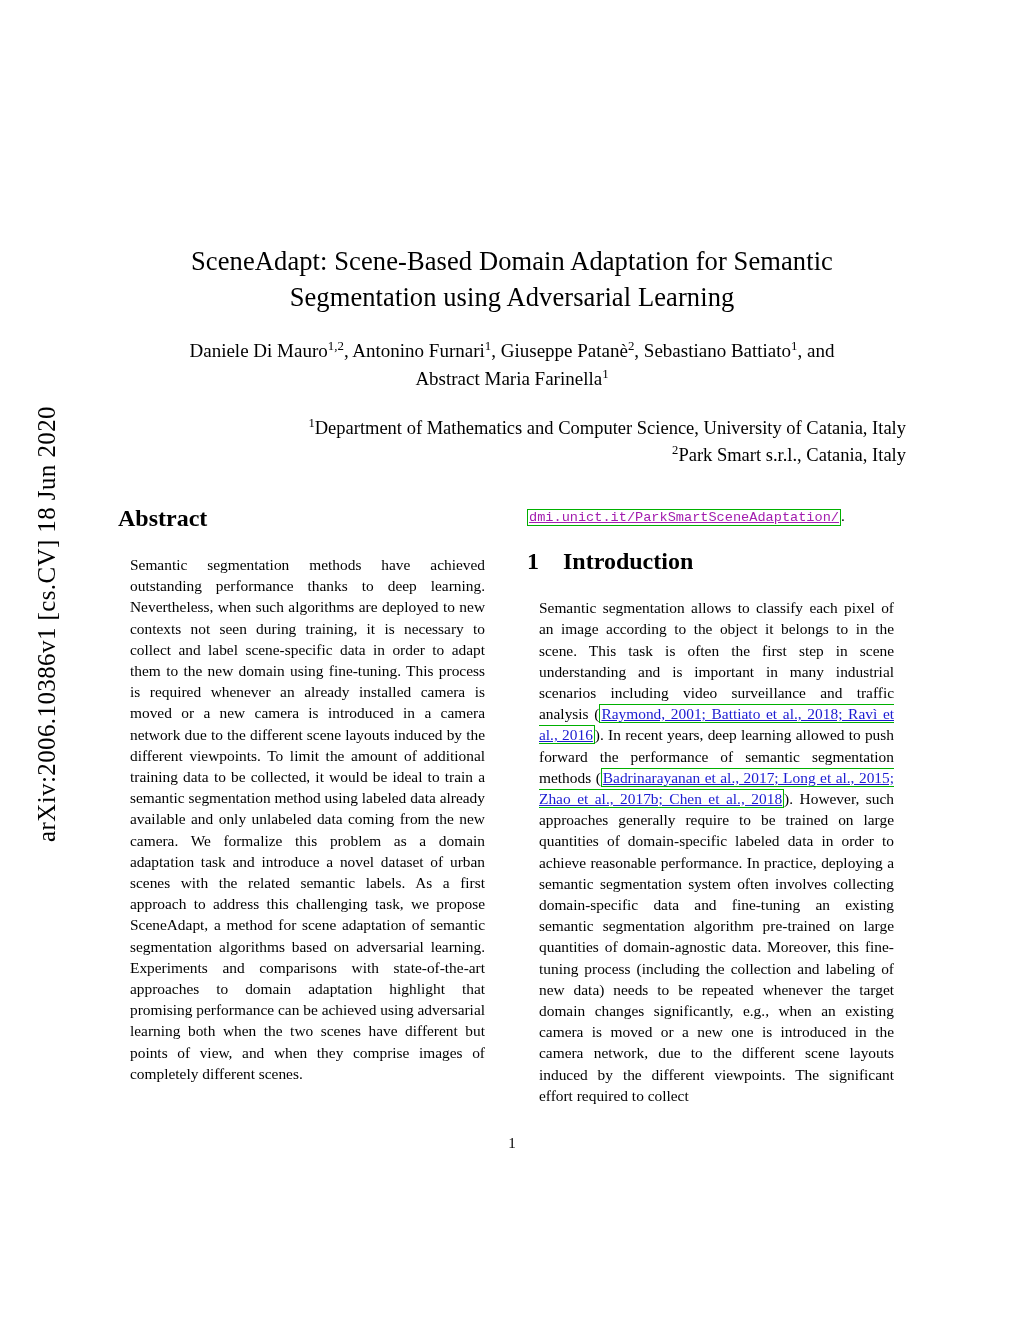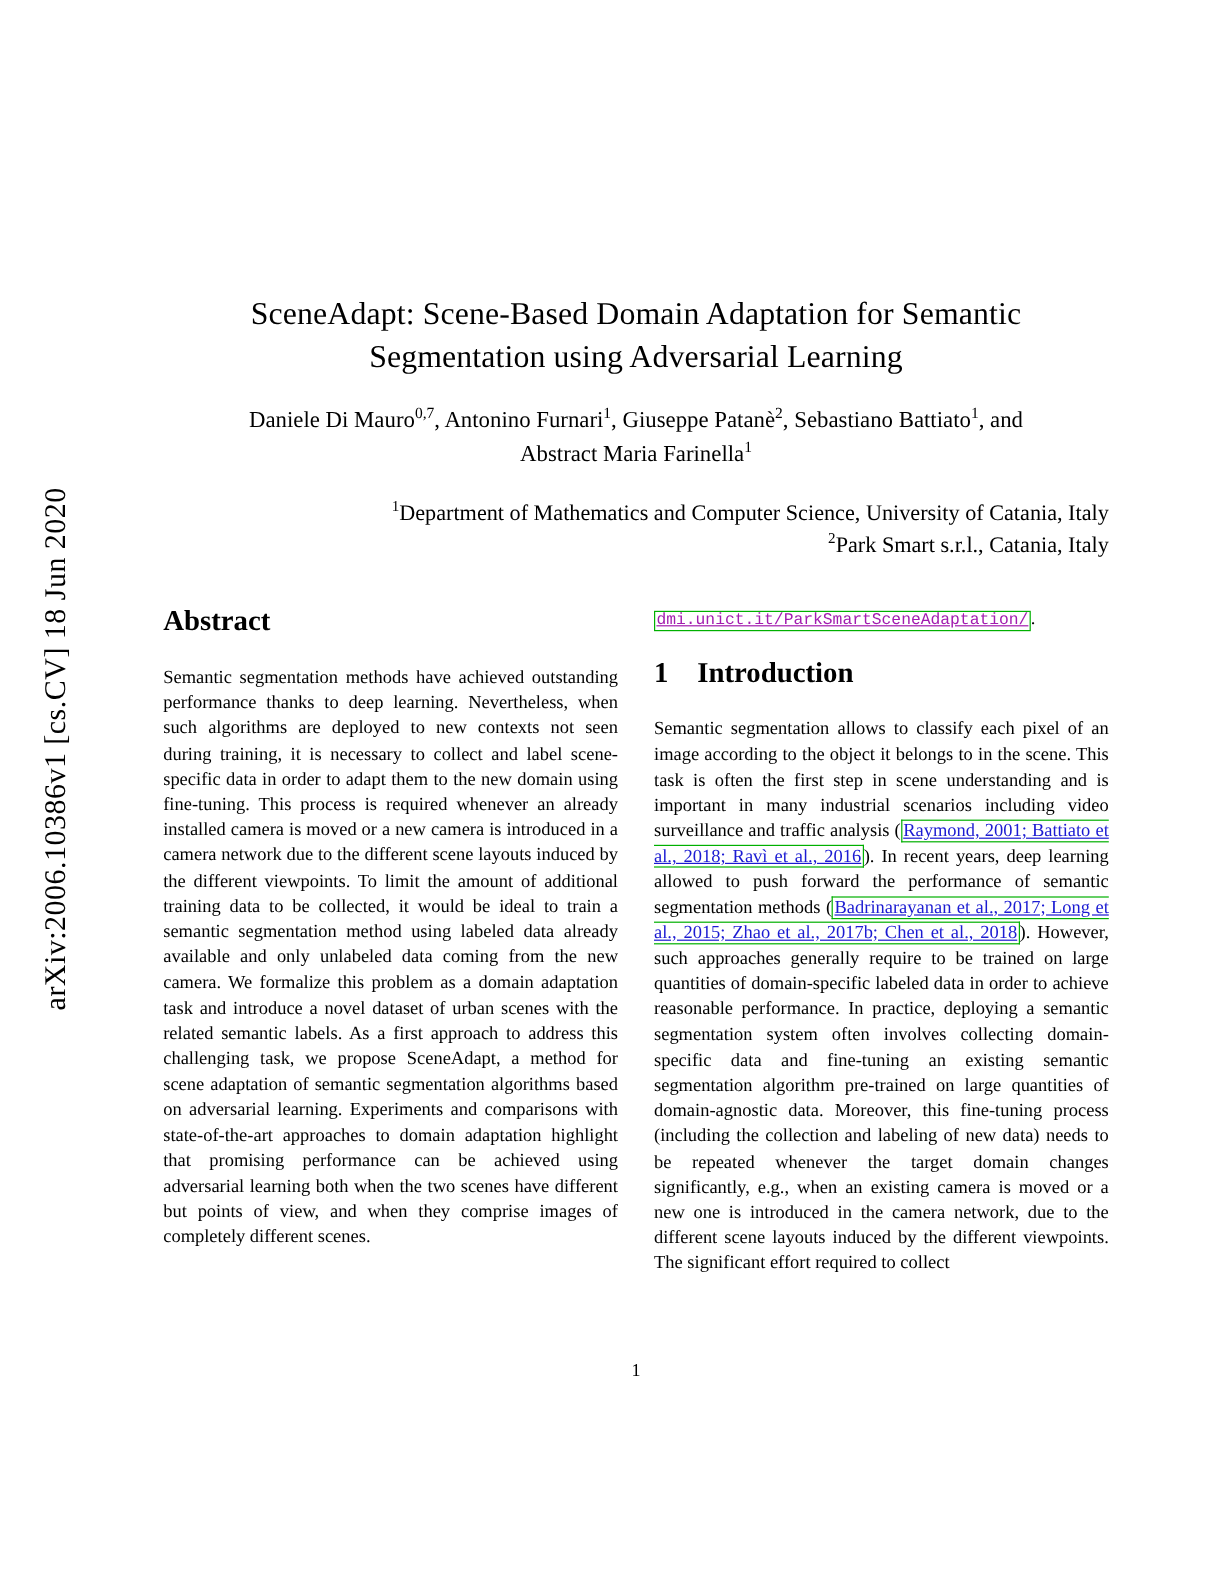--- a/index.html
+++ b/index.html
@@ -27,21 +27,21 @@
     transform-origin: center center;
     font-family: "Liberation Serif", serif;
     font-size: 25px;
     letter-spacing: 0.4px;
     white-space: nowrap;
     color: #000;
   }
 
   #page {
     position: absolute;
-    left: 136px;
+    left: 118px;
     top: 0;
     width: 788px;
     height: 1325px;
   }
 
   #title {
     margin-top: 243px;
     text-align: center;
     font-size: 26.5px;
     line-height: 36px;
@@ -79,21 +79,21 @@
     font-weight: bold;
     margin: 0 0 22px 0;
     font-family: "Liberation Serif", serif;
   }
   h2.section-head .secnum {
     display: inline-block;
     width: 36px;
   }
 
   p.body {
-    margin: 0;
+    margin: 12px;
     font-size: 15.4px;
     line-height: 21.2px;
     text-align: justify;
     text-justify: inter-word;
     hyphens: auto;
   }
 
   .link {
     color: #a21caf;
     font-family: "Liberation Mono", monospace;
@@ -135,21 +135,21 @@
 <div id="arxiv-stamp">arXiv:2006.10386v1  [cs.CV]  18 Jun 2020</div>
 
 <div id="page">
 
   <div id="title">
     <span>SceneAdapt: Scene-Based Domain Adaptation for Semantic</span><br>
     <span>Segmentation using Adversarial Learning</span>
   </div>
 
   <div id="authors">
-    <span>Daniele Di Mauro</span><sup>0,7</sup><span>, Antonino Furnari</span><sup>1</sup><span>, Giuseppe Patanè</span><sup>2</sup><span>, Sebastiano Battiato</span><sup>1</sup><span>, and</span><br>
+    <span>Daniele Di Mauro</span><sup>1,2</sup><span>, Antonino Furnari</span><sup>1</sup><span>, Giuseppe Patanè</span><sup>2</sup><span>, Sebastiano Battiato</span><sup>1</sup><span>, and</span><br>
     <span>Abstract Maria Farinella</span><sup>1</sup>
   </div>
 
   <div id="affiliations">
     <sup>1</sup><span>Department of Mathematics and Computer Science, University of Catania, Italy</span><br>
     <sup>2</sup><span>Park Smart s.r.l., Catania, Italy</span>
   </div>
 
   <div id="columns">
 

